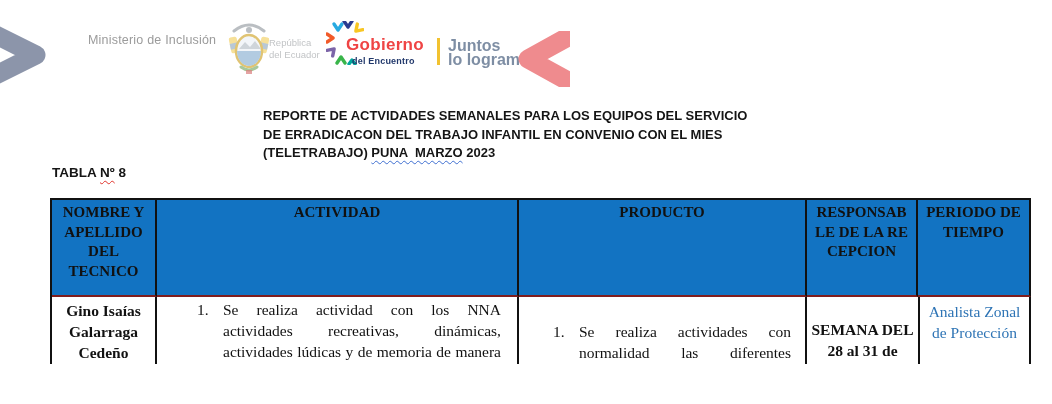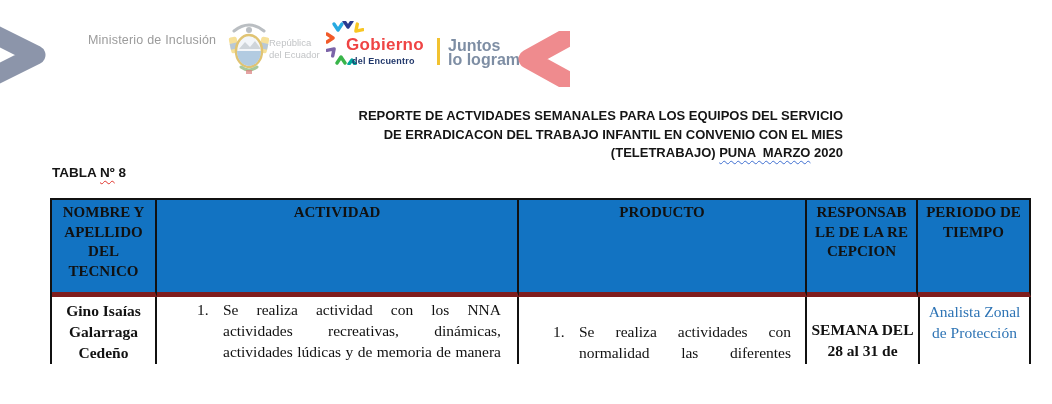--- a/index.html
+++ b/index.html
@@ -16,41 +16,41 @@
   .seal{position:absolute;left:226px;top:21px;opacity:.8;}
   .seal-text{position:absolute;left:269px;top:37px;color:#c2c4c6;font-size:9.5px;line-height:12px;}
   .gov-arrows{position:absolute;left:326px;top:21px;}
   .gov-name{position:absolute;left:346px;top:35px;color:#ef4444;font-size:17px;font-weight:bold;letter-spacing:.3px;}
   .gov-sub{position:absolute;left:352px;top:56px;color:#21386b;font-size:9px;font-weight:bold;letter-spacing:.2px;}
   .gov-bar{position:absolute;left:437px;top:38px;width:3px;height:27px;background:#f2c230;}
   .slogan{position:absolute;left:448px;top:39px;color:#7e8ea4;font-size:16px;line-height:13.5px;font-weight:600;}
 
   
   .report-title{
-    position:absolute;left:263px;top:107px;width:580px;text-align:right;
+    position:absolute;left:263px;top:107px;width:580px;text-align:left;
     font-size:13px;font-weight:bold;line-height:18.5px;color:#151515;
   }
   .wavy-blue{
     text-decoration:underline;text-decoration-style:wavy;text-decoration-color:#3f6fd1;
     text-decoration-thickness:1px;text-underline-offset:3px;white-space:pre;
   }
   .wavy-red{
     text-decoration:underline;text-decoration-style:wavy;text-decoration-color:#e0332c;
     text-decoration-thickness:1px;text-underline-offset:3px;
   }
   .tabla-label{position:absolute;left:52px;top:165px;font-size:13.5px;font-weight:bold;color:#151515;}
 
   
   .doc-table{
     position:absolute;left:50px;top:198px;width:979px;
     border-top:2px solid #111;border-left:2px solid #111;
     font-family:"Liberation Serif",serif;color:#111;
   }
   .tr{display:flex;}
-  .cell{border-right:2px solid #111;border-bottom:5px solid #7f1d1d;box-sizing:border-box;}
+  .cell{border-right:2px solid #111;border-bottom:2px solid #7f1d1d;box-sizing:border-box;}
   .c1{width:105px;}
   .c2{width:362px;}
   .c3{width:288px;}
   .c4{width:113px;}
   .c5{width:111px;}
   .th{
     background:#1273c2;height:97px;text-align:center;font-weight:bold;
     font-size:15px;line-height:19.5px;padding-top:3px;
   }
   .th.c5{word-break:break-all;padding-left:8px;padding-right:8px;}
@@ -140,21 +140,21 @@
 
   <div class="chev-right">
     <svg width="70" height="56" viewBox="0 0 70 56">
       <path d="M66 7 L28 28 L66 49" fill="none" stroke="#ef8b8e" stroke-width="19" stroke-linejoin="round" stroke-linecap="round"></path>
     </svg>
   </div>
 
   <div class="report-title">
     <div>REPORTE DE ACTVIDADES SEMANALES PARA LOS EQUIPOS DEL SERVICIO</div>
     <div>DE ERRADICACON DEL TRABAJO INFANTIL EN CONVENIO CON EL MIES</div>
-    <div><span>(TELETRABAJO) </span><span class="wavy-blue">PUNA  MARZO</span><span> 2020</span></div>
+    <div><span>(TELETRABAJO) </span><span class="wavy-blue">PUNA  MARZO</span><span> 2023</span></div>
   </div>
 
   <div class="tabla-label"><span>TABLA </span><span class="wavy-red">Nº</span><span> 8</span></div>
 
   <div class="doc-table">
     <div class="tr head">
       <div class="cell th c1">NOMBRE Y APELLIDO DEL TECNICO</div>
       <div class="cell th c2">ACTIVIDAD</div>
       <div class="cell th c3">PRODUCTO</div>
       <div class="cell th c5">RESPONSABLE DE LA RECEPCION</div>

